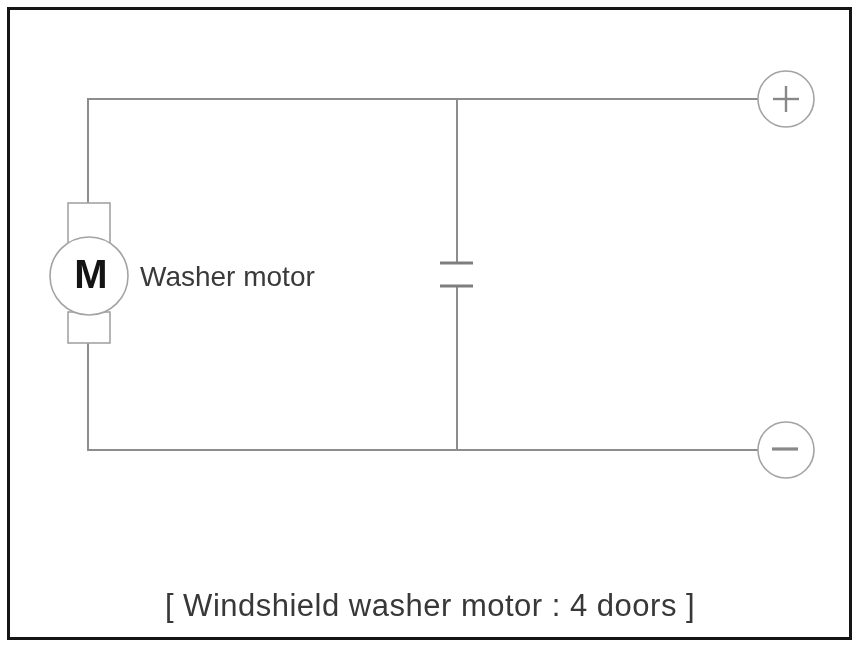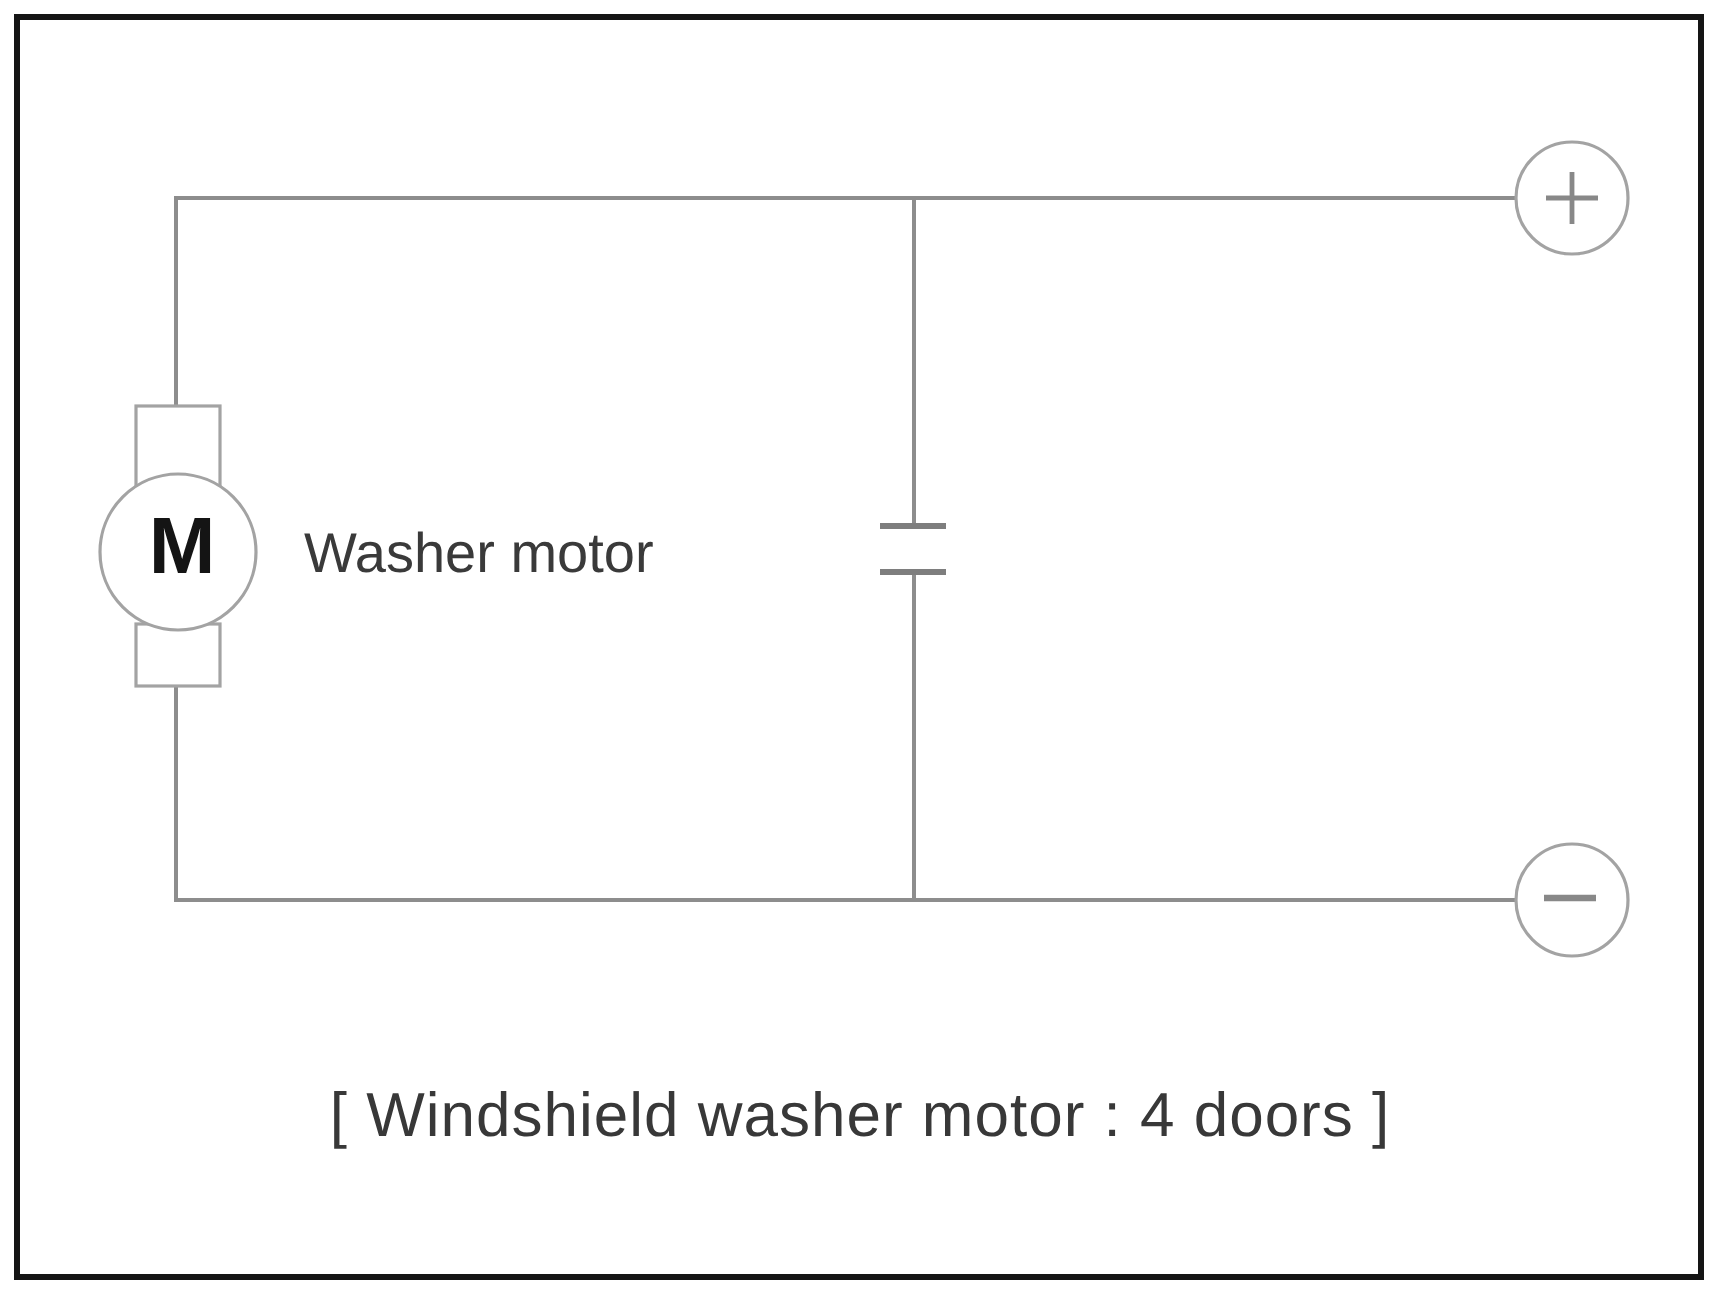--- a/index.html
+++ b/index.html
@@ -26,32 +26,32 @@
     top: 274px;
     transform: translate(-50%, -50%);
     font-size: 40px;
     font-weight: bold;
     color: #141414;
     letter-spacing: 0;
     white-space: nowrap;
   }
   .motor-label {
     position: absolute;
-    left: 152px;
+    left: 140px;
     top: 277px;
     transform: translateY(-50%);
     font-size: 28px;
     color: #3a3a3a;
     white-space: nowrap;
   }
   .caption {
     position: absolute;
     left: 0;
     right: 0;
-    top: 540px;
+    top: 588px;
     text-align: center;
     font-size: 31px;
     letter-spacing: 0.5px;
     color: #383838;
     white-space: nowrap;
   }
 </style>
 </head>
 <body>
 

